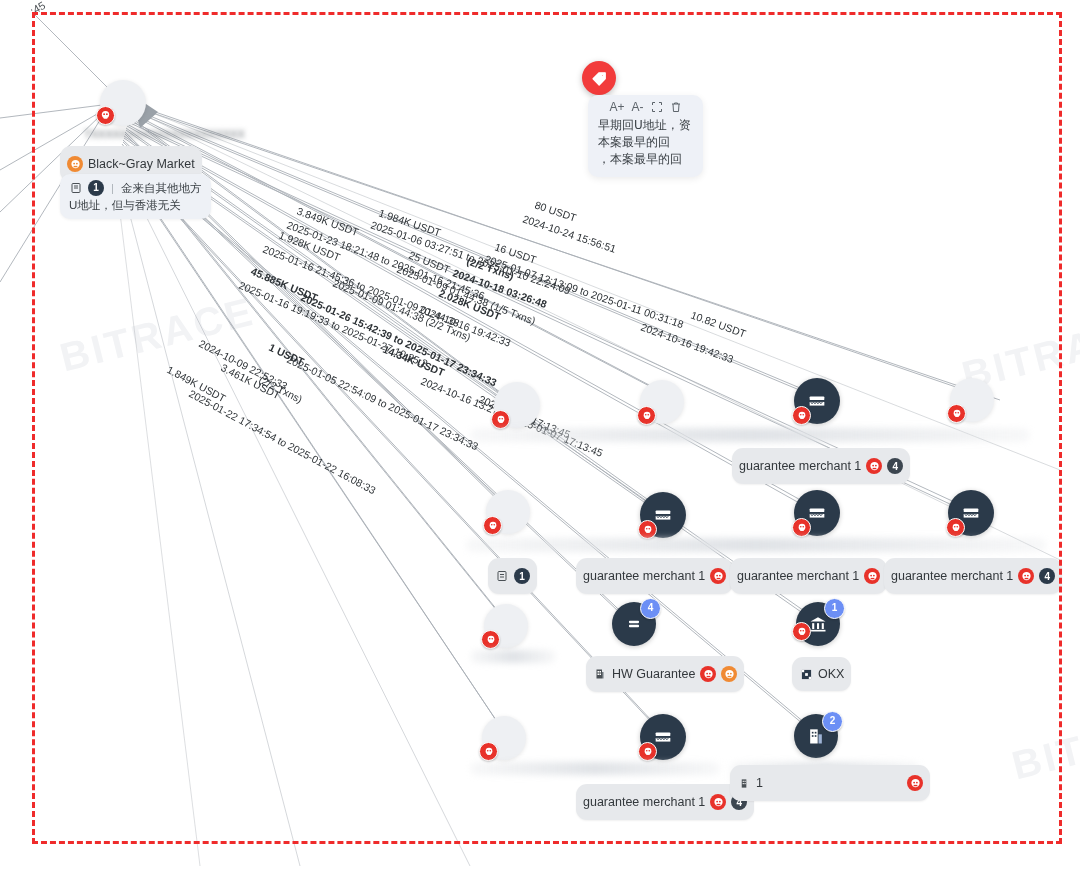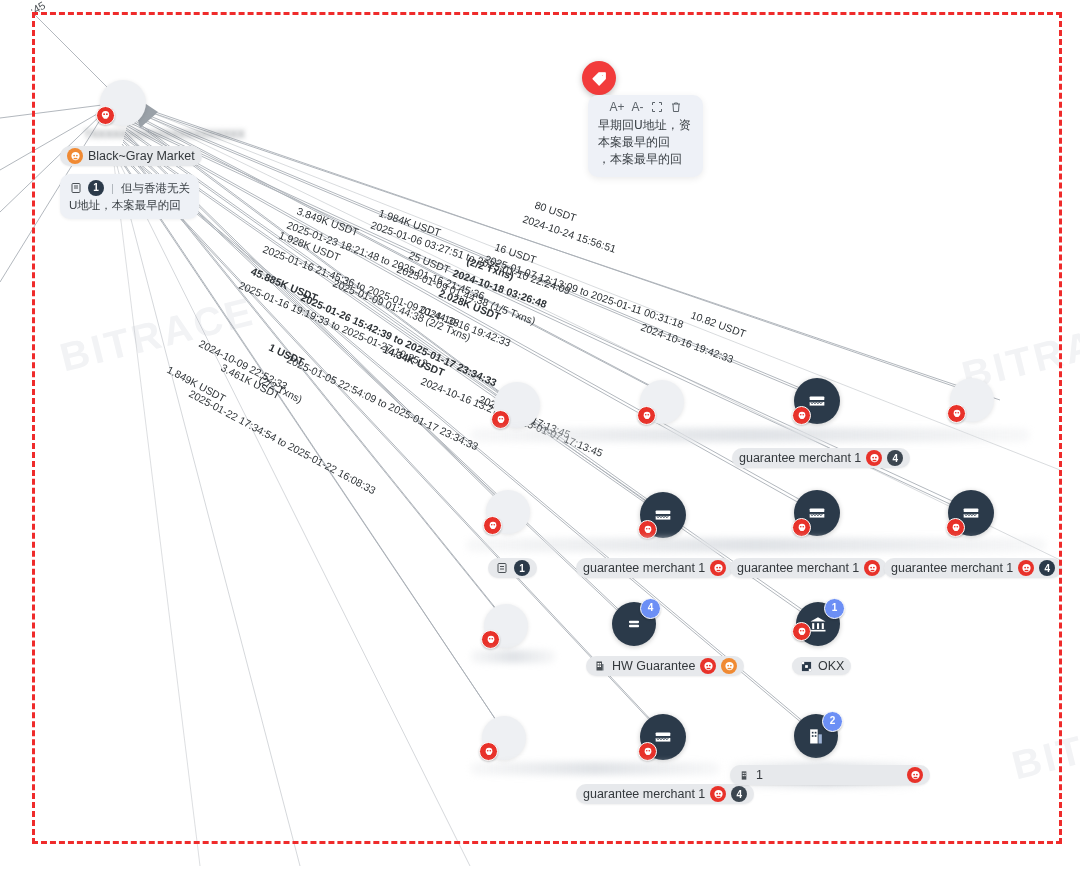--- a/index.html
+++ b/index.html
@@ -53,21 +53,21 @@
   .badge-count{
     position:absolute;min-width:19px;height:19px;border-radius:50%;
     background:#6c8ff5;color:#fff;border:1.5px solid #fff;
     font-size:10px;line-height:17px;text-align:center;font-weight:600;
     box-shadow:0 1px 2px rgba(0,0,0,.2);
   }
 
   
   .chip{
     position:absolute;display:flex;align-items:center;gap:5px;
-    background:#e7e9ec;border-radius:11px;padding:2px 7px;
+    background:#e7e9ec;border-radius:11px;padding:10px 7px;
     font-size:12.5px;color:#2f3437;white-space:nowrap;
     box-shadow:0 1px 2px rgba(0,0,0,.06);
   }
   .chip .txt{font-size:12.5px;color:#33383c;}
 
   
   .mini{width:16px;height:16px;border-radius:50%;display:inline-flex;
         align-items:center;justify-content:center;flex:0 0 auto;}
   .mini.red{background:#e8322a;}
   .mini.orange{background:#f08a33;}
@@ -251,23 +251,23 @@
     <div class="note-head">
       <span class="ico">
         <svg width="12" height="12" viewBox="0 0 24 24">
             <rect x="4" y="3" width="16" height="18" rx="2" fill="none" stroke="#4a5055" stroke-width="2"></rect>
             <line x1="8" y1="8" x2="16" y2="8" stroke="#4a5055" stroke-width="2"></line>
             <line x1="8" y1="12" x2="16" y2="12" stroke="#4a5055" stroke-width="2"></line>
           </svg>
       </span>
       <span class="mini dark">1</span>
       <span class="note-sep">|</span>
-      <span>但与香港无关</span>
-    </div>
-    <div>U地址，本案最早的回</div>
+      <span>金来自其他地方</span>
+    </div>
+    <div>U地址，但与香港无关</div>
   </div>
 
   <div class="anno-pin" style="left:582px;top:61px;">
     <svg width="17" height="17" viewBox="0 0 24 24" fill="none" stroke="#fff" stroke-width="2" stroke-linejoin="round">
       <path d="M3 12.5 L11.5 4 H20 V12.5 L11.5 21 Z" fill="#fff" stroke="#fff"></path>
       <circle cx="16" cy="8" r="1.6" fill="#f23b3b"></circle>
     </svg>
   </div>
   <div class="anno-box" style="left:588px;top:95px;">
     <div class="anno-tools">

